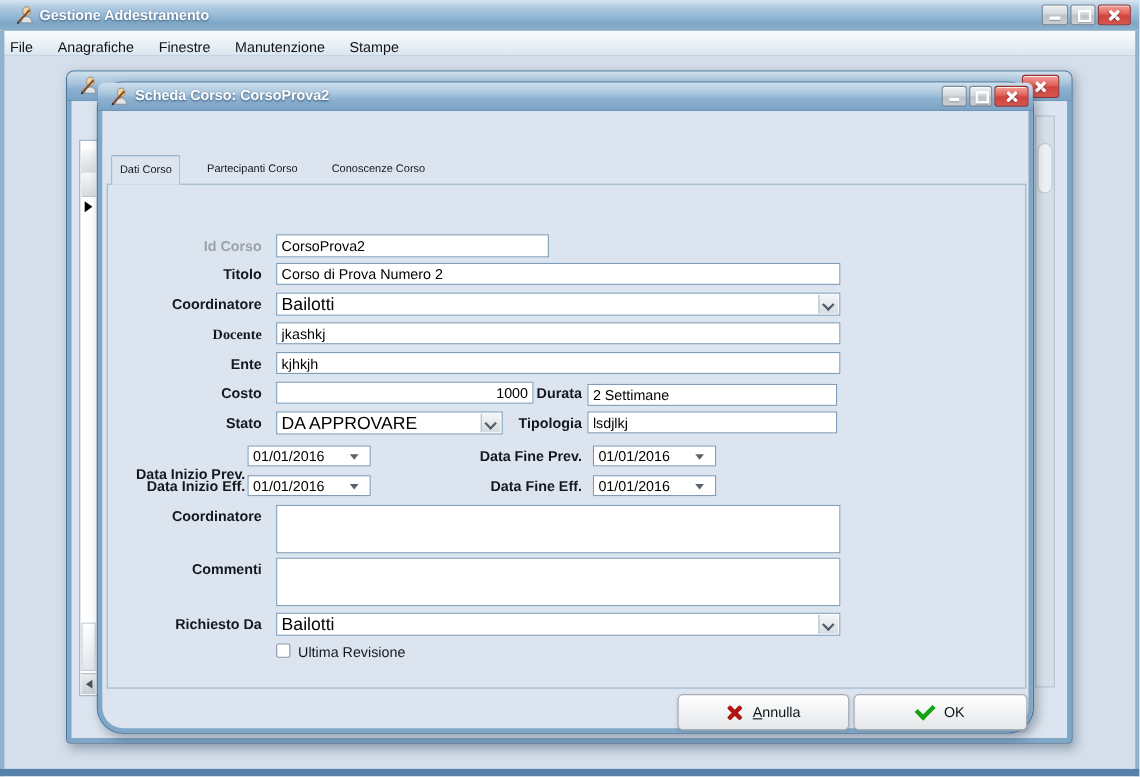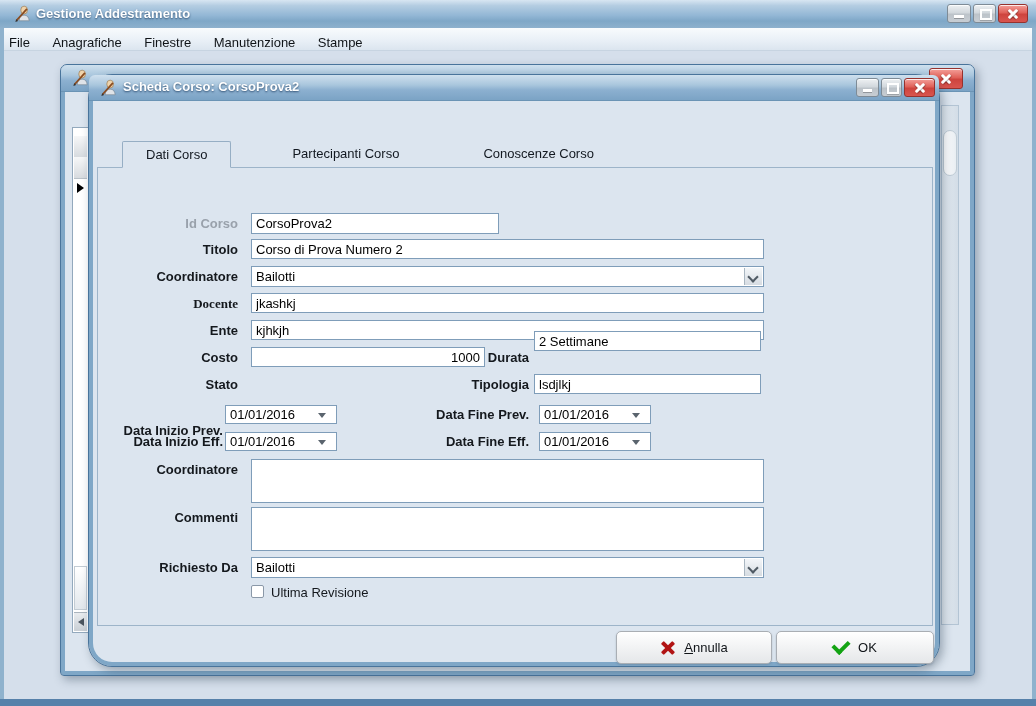--- a/index.html
+++ b/index.html
@@ -61,35 +61,35 @@
     background:linear-gradient(180deg,#e9ecef,#c9cfd5);border-top:1px solid #aab4bd;}
   .hleftbtn::after{content:"";position:absolute;left:4px;top:5px;width:0;height:0;
     border-right:6px solid #4a545e;border-top:4px solid transparent;border-bottom:4px solid transparent;}
   .bg-vscroll{position:absolute;left:880px;top:40px;width:18px;height:520px;
     background:linear-gradient(90deg,#e3eaf1,#d3dde7);border:1px solid #b3c4d4;box-sizing:border-box;}
   .vthumb{position:absolute;left:1px;right:1px;top:24px;height:44px;border-radius:7px;
     background:linear-gradient(90deg,#ffffff,#e8edf2);border:1px solid #c0ccd6;}
 
   
   .tabs{position:absolute;left:12px;top:66px;height:27px;display:flex;z-index:3;}
-  .tab{font-size:13px;color:#121820;padding:0 23px;line-height:26px;margin-right:17px;margin-left:21px;}
+  .tab{font-size:10px;color:#121820;padding:0 7px;line-height:26px;margin-right:17px;}
   .tab.active{background:#dce5ef;border:1px solid #96aec4;border-bottom:1px solid #dce5ef;
     border-radius:2px 2px 0 0;}
   .tabpage{position:absolute;left:8px;top:92px;width:836px;height:459px;border:1px solid #9db4c9;
     box-sizing:border-box;}
 
   
   .lbl{position:absolute;font-size:13px;font-weight:bold;color:#14181d;text-align:right;}
   .lbl.dis{color:#99a1ab;}
   .txt{position:absolute;box-sizing:border-box;height:20px;border:1px solid #7f9db9;background:#fff;
     font-family:"Liberation Sans",sans-serif;font-size:13px;color:#000;padding:1px 4px;outline:none;}
   .txt.right{text-align:right;}
   textarea.txt{resize:none;}
   .combo{position:absolute;box-sizing:border-box;height:21px;border:1px solid #7f9db9;background:#fff;}
-  .combo .val{position:absolute;left:4px;top:2px;font-size:13px;color:#000;white-space:nowrap;}
+  .combo .val{position:absolute;left:4px;top:2px;font-size:16px;color:#000;white-space:nowrap;}
   .cbtn{position:absolute;right:1px;top:1px;bottom:1px;width:17px;
     background:linear-gradient(180deg,#f3f6f9,#d6dce2);border-left:1px solid #a9b6c1;}
   .chev{position:absolute;left:4px;top:5px;width:6px;height:6px;
     border-right:2px solid #4f5a64;border-bottom:2px solid #4f5a64;transform:rotate(45deg);}
   .datebox{position:absolute;box-sizing:border-box;height:19px;border:1px solid #7f9db9;background:#fff;}
   .datebox .val{position:absolute;left:4px;top:1px;font-size:13px;color:#000;}
   .tri{position:absolute;right:10px;top:7px;width:0;height:0;
     border-left:4px solid transparent;border-right:4px solid transparent;border-top:5px solid #5a646e;}
   .ckbox{position:absolute;width:13px;height:13px;background:#fff;border:1px solid #8a98a8;
     border-radius:2px;box-sizing:border-box;}
@@ -216,23 +216,29 @@
 
     <div class="lbl" style="left:10px;top:221px;width:139px;font-family:Liberation Serif, serif;">Docente</div>
     <input class="txt" style="left: 162px; top: 218px; width: 513px;" value="jkashkj">
 
     <div class="lbl" style="left:10px;top:248px;width:139px;">Ente</div>
     <input class="txt" style="left: 162px; top: 245px; width: 513px;" value="kjhkjh">
 
     <div class="lbl" style="left:10px;top:275px;width:139px;">Costo</div>
     <input class="txt right" style="left: 162px; top: 272px; width: 234px;" value="1000">
     <div class="lbl" style="left:296px;top:275px;width:144px;">Durata</div>
-    <input class="txt" style="left: 445px; top: 256px; width: 227px;" value="2 Settimane">
+    <input class="txt" style="left: 445px; top: 274px; width: 227px;" value="2 Settimane">
 
     <div class="lbl" style="left:10px;top:302px;width:139px;">Stato</div>
+    <div class="combo" style="left:162px;top:299px;width:206px;">
+      <span class="val">DA APPROVARE</span>
+      <span class="cbtn">
+          <span class="chev"></span>
+        </span>
+    </div>
     <div class="lbl" style="left:296px;top:302px;width:144px;">Tipologia</div>
     <input class="txt" style="left: 445px; top: 299px; width: 227px;" value="lsdjlkj">
 
     <div class="lbl" style="left:0px;top:348px;width:134px;">Data Inizio Prev.</div>
     <div class="datebox" style="left:136px;top:330px;width:112px;">
       <span class="val">01/01/2016</span>
       <span class="tri"></span>
     </div>
     <div class="lbl" style="left:296px;top:332px;width:144px;">Data Fine Prev.</div>
     <div class="datebox" style="left:450px;top:330px;width:112px;">

